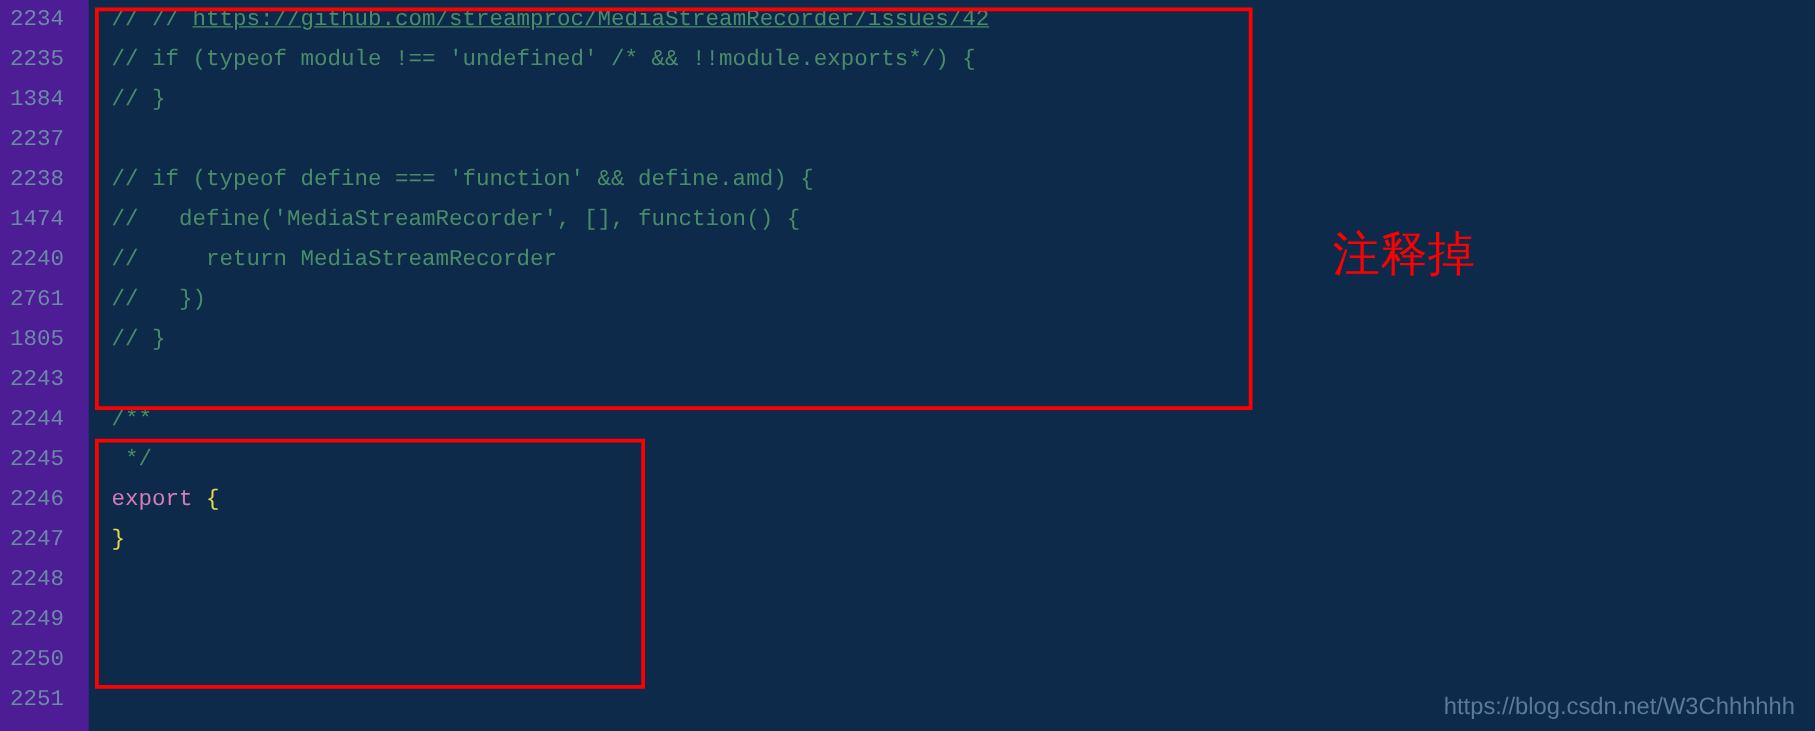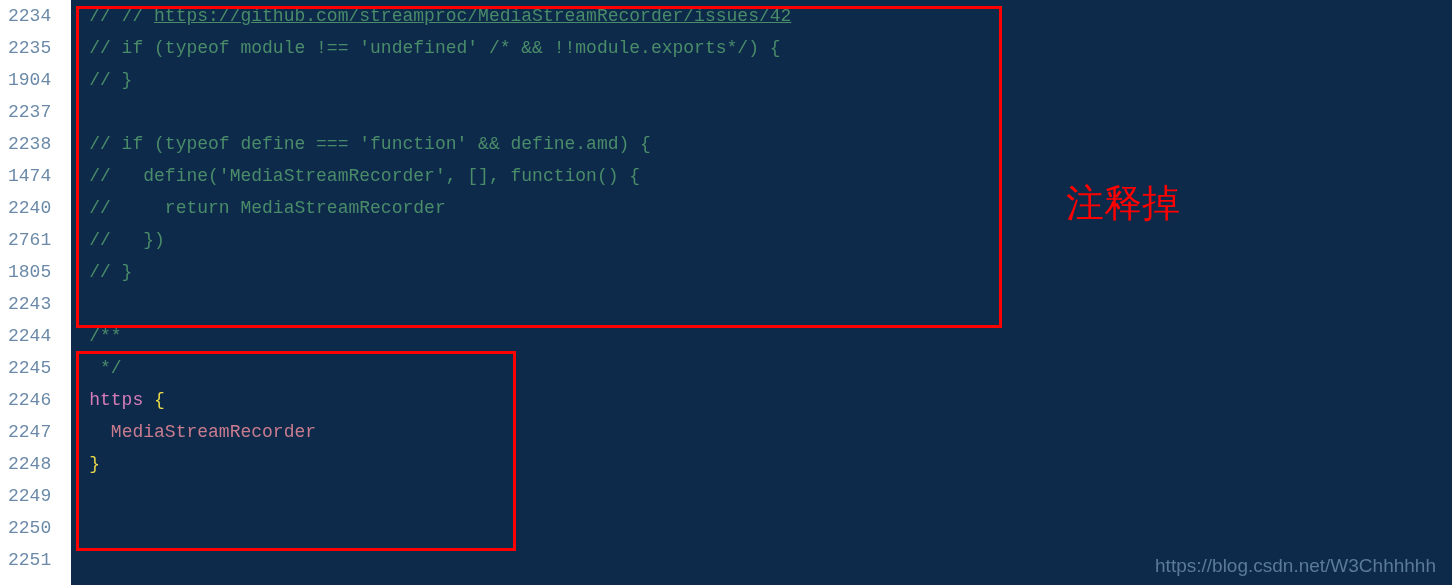--- a/index.html
+++ b/index.html
@@ -10,21 +10,21 @@
       width: 1452px;
       height: 585px;
       position: relative;
       overflow: hidden;
     }
     .editor {
       display: flex;
       height: 100%;
     }
     .gutter {
-      background: #ffffff;
+      background: #4c1d95;
       color: #6b8aa8;
       padding-right: 20px;
       text-align: left;
       user-select: none;
       line-height: 32px;
       min-width: 65px;
       padding-left: 8px;
     }
     .code-area {
       flex: 1;
@@ -64,21 +64,21 @@
       font-family: Arial, sans-serif;
     }
   </style>
 </head>
 <body>
 
 <div class="editor">
   <div class="gutter">
       <div>2234</div>
       <div>2235</div>
-      <div>1904</div>
+      <div>1384</div>
       <div>2237</div>
       <div>2238</div>
       <div>1474</div>
       <div>2240</div>
       <div>2761</div>
       <div>1805</div>
       <div>2243</div>
       <div>2244</div>
       <div>2245</div>
       <div>2246</div>
@@ -94,22 +94,21 @@
       <div class="code-line"><span class="comment">// }</span></div>
       <div class="code-line"></div>
       <div class="code-line"><span class="comment">// if (typeof define === 'function' &amp;&amp; define.amd) {</span></div>
       <div class="code-line"><span class="comment">//   define('MediaStreamRecorder', [], function() {</span></div>
       <div class="code-line"><span class="comment">//     return MediaStreamRecorder</span></div>
       <div class="code-line"><span class="comment">//   })</span></div>
       <div class="code-line"><span class="comment">// }</span></div>
       <div class="code-line"></div>
       <div class="code-line"><span class="doc-comment">/**</span></div>
       <div class="code-line"><span class="doc-comment"> */</span></div>
-      <div class="code-line"><span class="keyword">https</span><span class=""> </span><span class="brace">{</span></div>
-      <div class="code-line"><span class="">  </span><span class="identifier">MediaStreamRecorder</span></div>
+      <div class="code-line"><span class="keyword">export</span><span class=""> </span><span class="brace">{</span></div>
       <div class="code-line"><span class="brace">}</span></div>
       <div class="code-line"></div>
     </div>
 </div>
 
 <div class="red-box" id="box1" style="top: 6px; left: 76px; width: 926px; height: 322px;"></div>
 <div class="red-box" id="box2" style="top: 351px; left: 76px; width: 440px; height: 200px;"></div>
 <div class="annotation" id="label1" style="top: 178px; left: 1054px; margin-left: 12px;">注释掉</div>
 
 <div class="watermark">https://blog.csdn.net/W3Chhhhhh</div>

